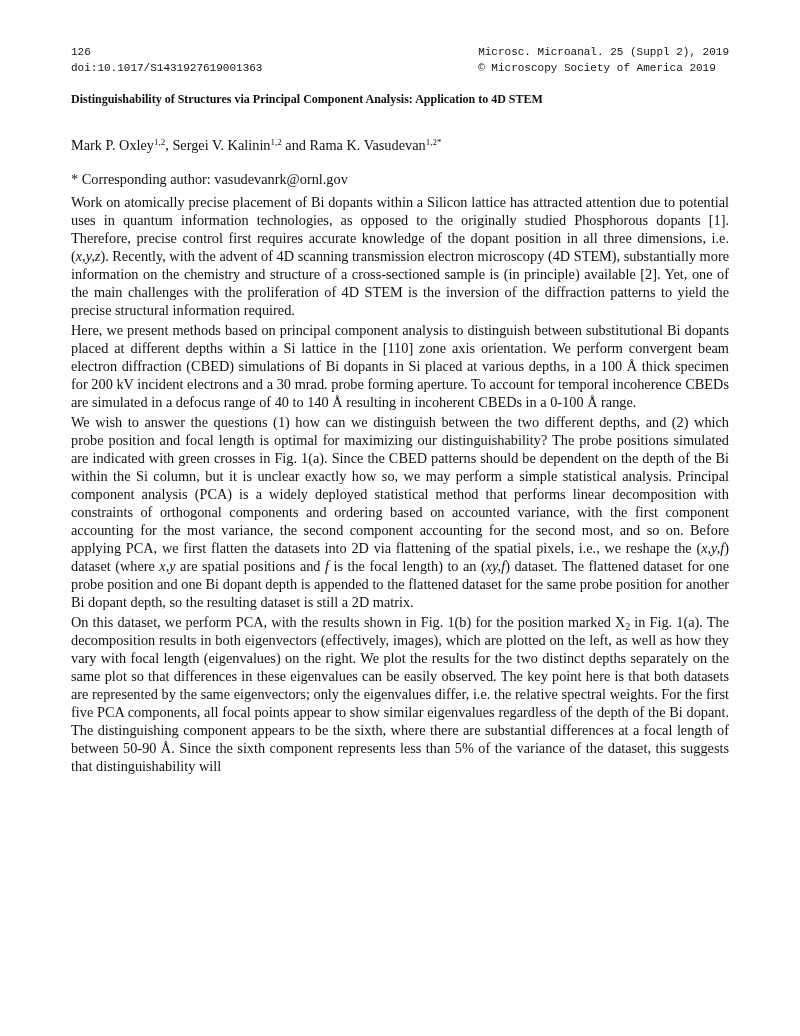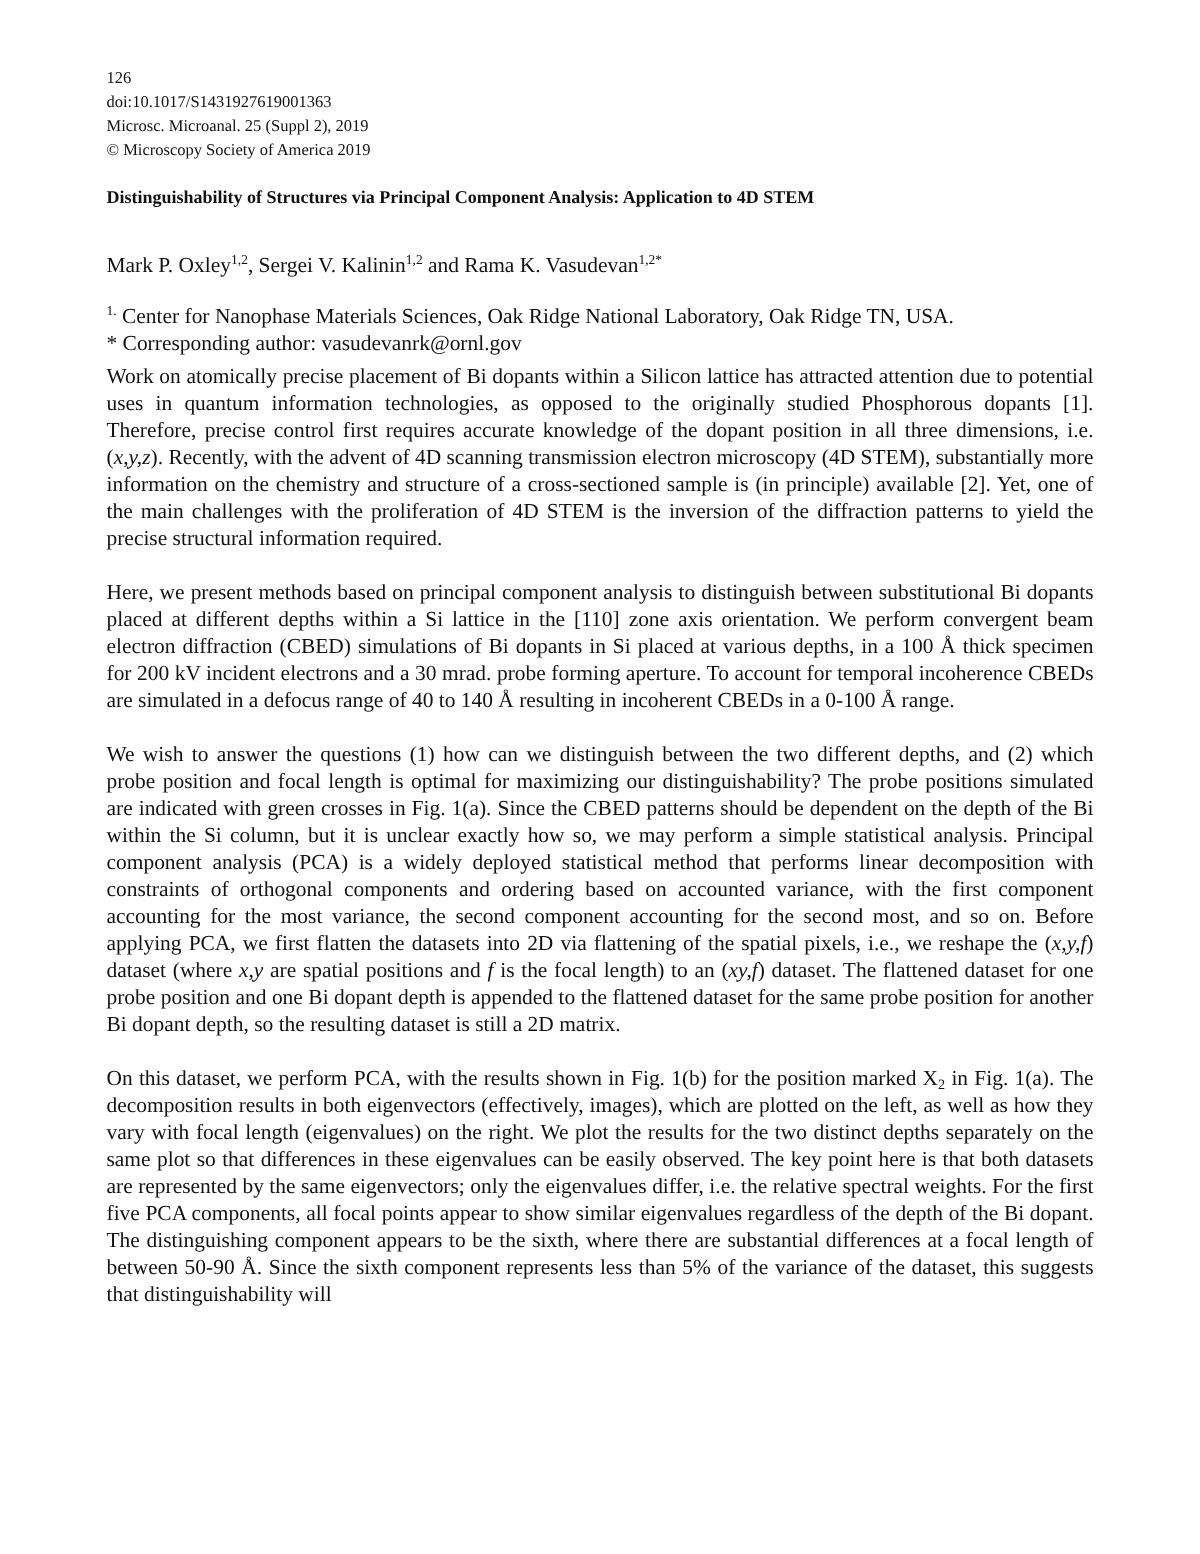--- a/index.html
+++ b/index.html
@@ -1,25 +1,25 @@
 <!DOCTYPE html>
 <html><head>
 <meta charset="utf-8">
 <style>
   html, body { margin: 0; padding: 0; background: #ffffff; }
   body { width: 800px; height: 1036px; overflow: hidden; position: relative; color: #111; }
   .page { position: absolute; left: 71px; top: 44px; width: 658px; }
-  .hdr { font-family: Liberation Serif, serif; font-size: 11px; line-height: 16px; display: flex; justify-content: space-between; flex-direction: column; }
+  .hdr { font-family: Liberation Mono, monospace; font-size: 11px; line-height: 16px; display: flex; justify-content: space-between; }
   .hdr .r { text-align: left; }
   .title { font-family: "Liberation Serif", serif; font-weight: bold; font-size: 12px; line-height: 23px; margin-top: 12px; }
   .authors { font-family: "Liberation Serif", serif; font-size: 14.3px; line-height: 18px; margin-top: 25px; }
   .authors sup, .aff sup { font-size: 9px; vertical-align: 5px; line-height: 0; }
   .aff { font-family: "Liberation Serif", serif; font-size: 14.3px; line-height: 17.7px; margin-top: 17px; }
   .aff div { white-space: nowrap; }
-  .para { font-family: "Liberation Serif", serif; font-size: 14.3px; line-height: 18px; text-align: justify; margin-top: 18px; }
+  .para { font-family: "Liberation Serif", serif; font-size: 14.3px; line-height: 18px; text-align: justify; margin-top: 2px; }
   .para.first { margin-top: 4px; }
   .para sub { font-size: 9.5px; line-height: 0; vertical-align: -3px; }
   i { font-style: italic; }
 </style>
 </head>
 <body>
 
 <div class="page">
 
   <div class="hdr">
@@ -31,21 +31,20 @@
       <div>Microsc. Microanal. 25 (Suppl 2), 2019</div>
       <div>© Microscopy Society of America 2019</div>
     </div>
   </div>
 
   <div class="title">Distinguishability of Structures via Principal Component Analysis: Application to 4D STEM</div>
 
   <div class="authors"><span>Mark P. Oxley</span><sup>1,2</sup><span>, </span><span>Sergei V. Kalinin</span><sup>1,2</sup><span> and </span><span>Rama K. Vasudevan</span><sup>1,2*</sup></div>
 
   <div class="aff">
-    <div><sup>1.</sup><span> Center for Nanophase Materials Sciences, Oak Ridge National Laboratory, Oak Ridge TN, USA.</span></div>
     <div>* Corresponding author: vasudevanrk@ornl.gov</div>
   </div>
 
   <div class="para first"><span>Work on atomically precise placement of Bi dopants within a Silicon lattice has attracted attention due to potential uses in quantum information technologies, as opposed to the originally studied Phosphorous dopants [1]. Therefore, precise control first requires accurate knowledge of the dopant position in all three dimensions, i.e. (</span><i>x,y,z</i><span>). Recently, with the advent of 4D scanning transmission electron microscopy (4D STEM), substantially more information on the chemistry and structure of a cross-sectioned sample is (in principle) available [2]. Yet, one of the main challenges with the proliferation of 4D STEM is the inversion of the diffraction patterns to yield the precise structural information required.</span></div>
 
   <div class="para">Here, we present methods based on principal component analysis to distinguish between substitutional Bi dopants placed at different depths within a Si lattice in the [110] zone axis orientation. We perform convergent beam electron diffraction (CBED) simulations of Bi dopants in Si placed at various depths, in a 100 Å thick specimen for 200 kV incident electrons and a 30 mrad. probe forming aperture.  To account for temporal incoherence CBEDs are simulated in a defocus range of 40 to 140 Å resulting in incoherent CBEDs in a 0-100 Å range.</div>
 
   <div class="para"><span>We wish to answer the questions (1) how can we distinguish between the two different depths, and (2) which probe position and focal length is optimal for maximizing our distinguishability? The probe positions simulated are indicated with green crosses in Fig. 1(a). Since the CBED patterns should be dependent on the depth of the Bi within the Si column, but it is unclear exactly how so, we may perform a simple statistical analysis. Principal component analysis (PCA) is a widely deployed statistical method that performs linear decomposition with constraints of orthogonal components and ordering based on accounted variance, with the first component accounting for the most variance, the second component accounting for the second most, and so on. Before applying PCA, we first flatten the datasets into 2D via flattening of the spatial pixels, i.e., we reshape the (</span><i>x,y,f</i><span>) dataset (where </span><i>x,y</i><span> are spatial positions and </span><i>f</i><span> is the focal length) to an (</span><i>xy,f</i><span>) dataset. The flattened dataset for one probe position and one Bi dopant depth is appended to the flattened dataset for the same probe position for another Bi dopant depth, so the resulting dataset is still a 2D matrix.</span></div>
 
   <div class="para"><span>On this dataset, we perform PCA, with the results shown in Fig. 1(b) for the position marked X</span><sub>2</sub><span> in Fig. 1(a). The decomposition results in both eigenvectors (effectively, images), which are plotted on the left, as well as how they vary with focal length (eigenvalues) on the right. We plot the results for the two distinct depths separately on the same plot so that differences in these eigenvalues can be easily observed. The key point here is that both datasets are represented by the same eigenvectors; only the eigenvalues differ, i.e. the relative spectral weights. For the first five PCA components, all focal points appear to show similar eigenvalues regardless of the depth of the Bi dopant. The distinguishing component appears to be the sixth, where there are substantial differences at a focal length of between 50-90 Å. Since the sixth component represents less than 5% of the variance of the dataset, this suggests that distinguishability will</span></div>

